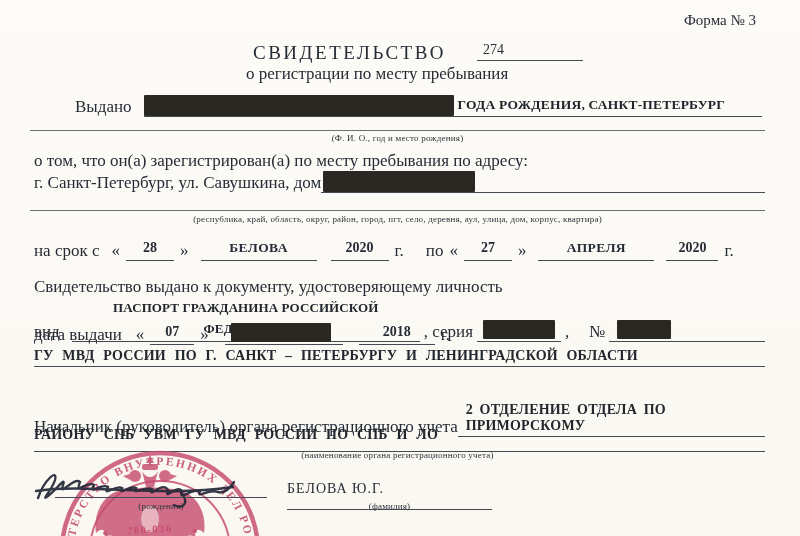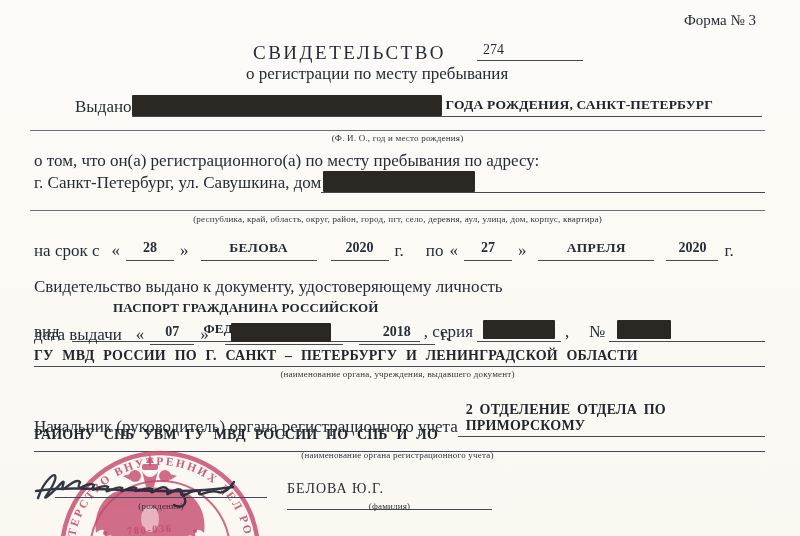--- a/index.html
+++ b/index.html
@@ -28,30 +28,30 @@
 
 <div class="page">
 
   <div class="abs" style="top:12px; right:44px; font-size:15px;">Форма № 3</div>
 
   <div class="abs" style="top:42px; left:253px; font-size:19px; letter-spacing:2.5px;">СВИДЕТЕЛЬСТВО</div>
   <div class="abs ul" style="top:42px; left:477px; width:100px; text-align:left; padding-left:6px; font-size:14px;">274</div>
   <div class="abs t17" style="top:63px; left:246px;">о регистрации по месту пребывания</div>
 
   <div class="abs row" style="top:95px; left:75px; right:38px;">
-    <span class="t17" style="">Выдано</span>
+    <span class="t17" style="margin-right:12px;">Выдано</span>
     <span class="row" style="flex:1; border-bottom:1px solid #434a52; align-items:flex-end;">
       <span class="redact" style="width:310px; height:21px;"></span>
       <span style="font-weight:700; font-size:13.5px; letter-spacing:0.2px; padding:0 0 3px 4px; color:#20252c;">ГОДА РОЖДЕНИЯ, САНКТ-ПЕТЕРБУРГ</span>
     </span>
   </div>
   <div class="abs hr" style="top:130px; left:30px; right:35px;"></div>
   <div class="abs cap" style="top:133px; left:30px; right:35px;">(Ф. И. О., год и место рождения)</div>
 
-  <div class="abs t17" style="top:150px; left:34px;">о том, что он(а) регистрационного(а) по месту пребывания по адресу:</div>
+  <div class="abs t17" style="top:150px; left:34px;">о том, что он(а) зарегистрирован(а) по месту пребывания по адресу:</div>
   <div class="abs row" style="top:171px; left:34px; right:35px;">
     <span class="t17">г. Санкт-Петербург, ул. Савушкина, дом</span>
     <span class="row" style="flex:1; border-bottom:1px solid #434a52;">
       <span class="redact" style="width:152px; height:21px; margin-left:2px;"></span>
     </span>
   </div>
   <div class="abs hr" style="top:210px; left:30px; right:35px;"></div>
   <div class="abs cap" style="top:214px; left:30px; right:35px;">(республика, край, область, округ, район, город, пгт, село, деревня, аул, улица, дом, корпус, квартира)</div>
 
   <div class="abs row t17" style="top:237px; left:34px; right:35px; gap:6px;">
@@ -87,21 +87,20 @@
     <span>дата выдачи</span>
     <span class="quote" style="margin-left:8px;">«</span>
     <span class="ul bold-num" style="width:44px;">07</span>
     <span class="quote">»</span>
     <span class="ul" style="width:112px; margin-left:10px; text-align:left; padding-left:6px;"><span class="redact" style="width:100px; height:19px; vertical-align:bottom;"></span></span>
     <span class="ul bold-num" style="width:76px; margin-left:10px;">2018</span>
     <span>г.</span>
   </div>
 
   <div class="abs caps" style="top:348px; left:34px; right:35px; border-bottom:1px solid #434a52; padding-bottom:2px;">ГУ МВД РОССИИ ПО Г. САНКТ – ПЕТЕРБУРГУ И ЛЕНИНГРАДСКОЙ ОБЛАСТИ</div>
-  <div class="abs cap" style="top:369px; left:30px; right:35px;">(наименование органа, учреждения, выдавшего документ)</div>
 
   <div class="abs row" style="top:402px; left:34px; right:35px;">
     <span class="t17">Начальник (руководитель) органа регистрационного учета</span>
     <span class="caps" style="flex:1; border-bottom:1px solid #434a52; padding:0 0 2px 8px; word-spacing:3px;">2 ОТДЕЛЕНИЕ ОТДЕЛА  ПО ПРИМОРСКОМУ</span>
   </div>
   <div class="abs caps" style="top:427px; left:34px; right:35px; border-bottom:1px solid #434a52; padding-bottom:8px;">РАЙОНУ СПБ УВМ  ГУ  МВД РОССИИ  ПО СПБ  И  ЛО</div>
   <div class="abs cap" style="top:450px; left:30px; right:35px;">(наименование органа регистрационного учета)</div>
 
   <svg class="abs" style="top:443px; left:50px;" width="220" height="220" viewBox="0 0 220 220">
     <g stroke="#c64a6e" fill="none" opacity="0.82">

